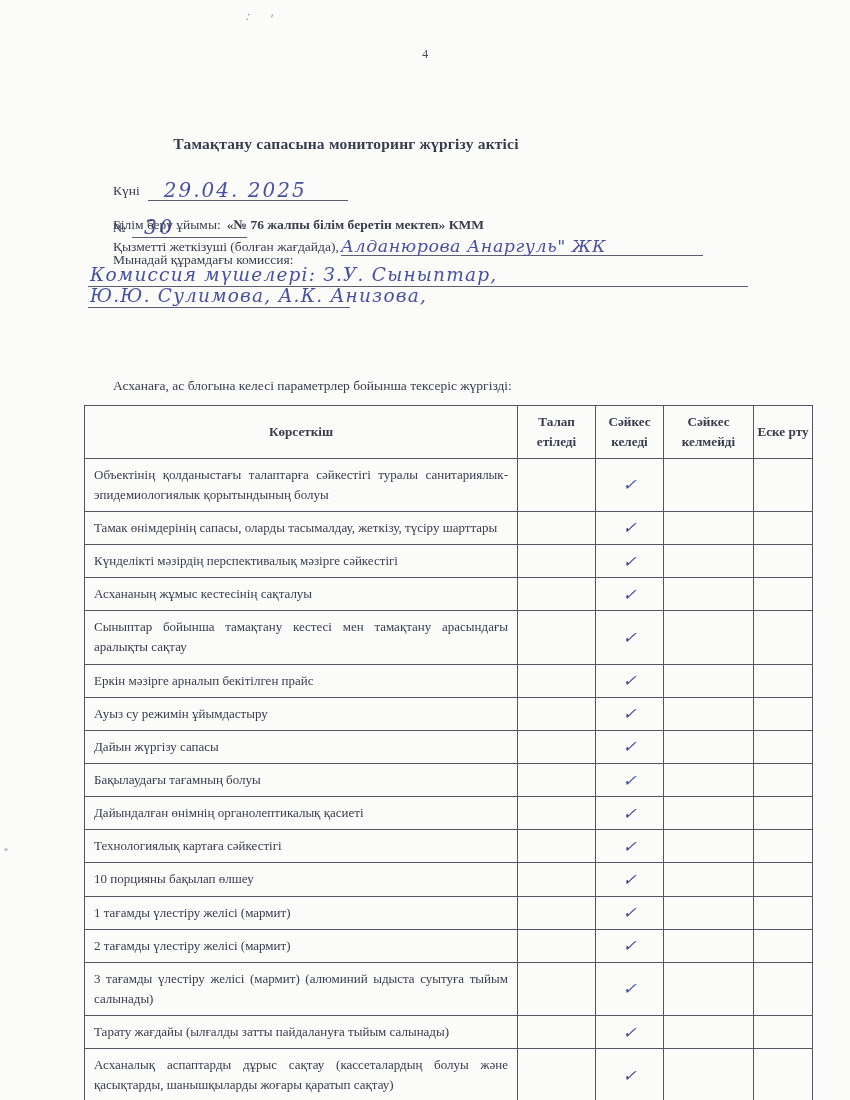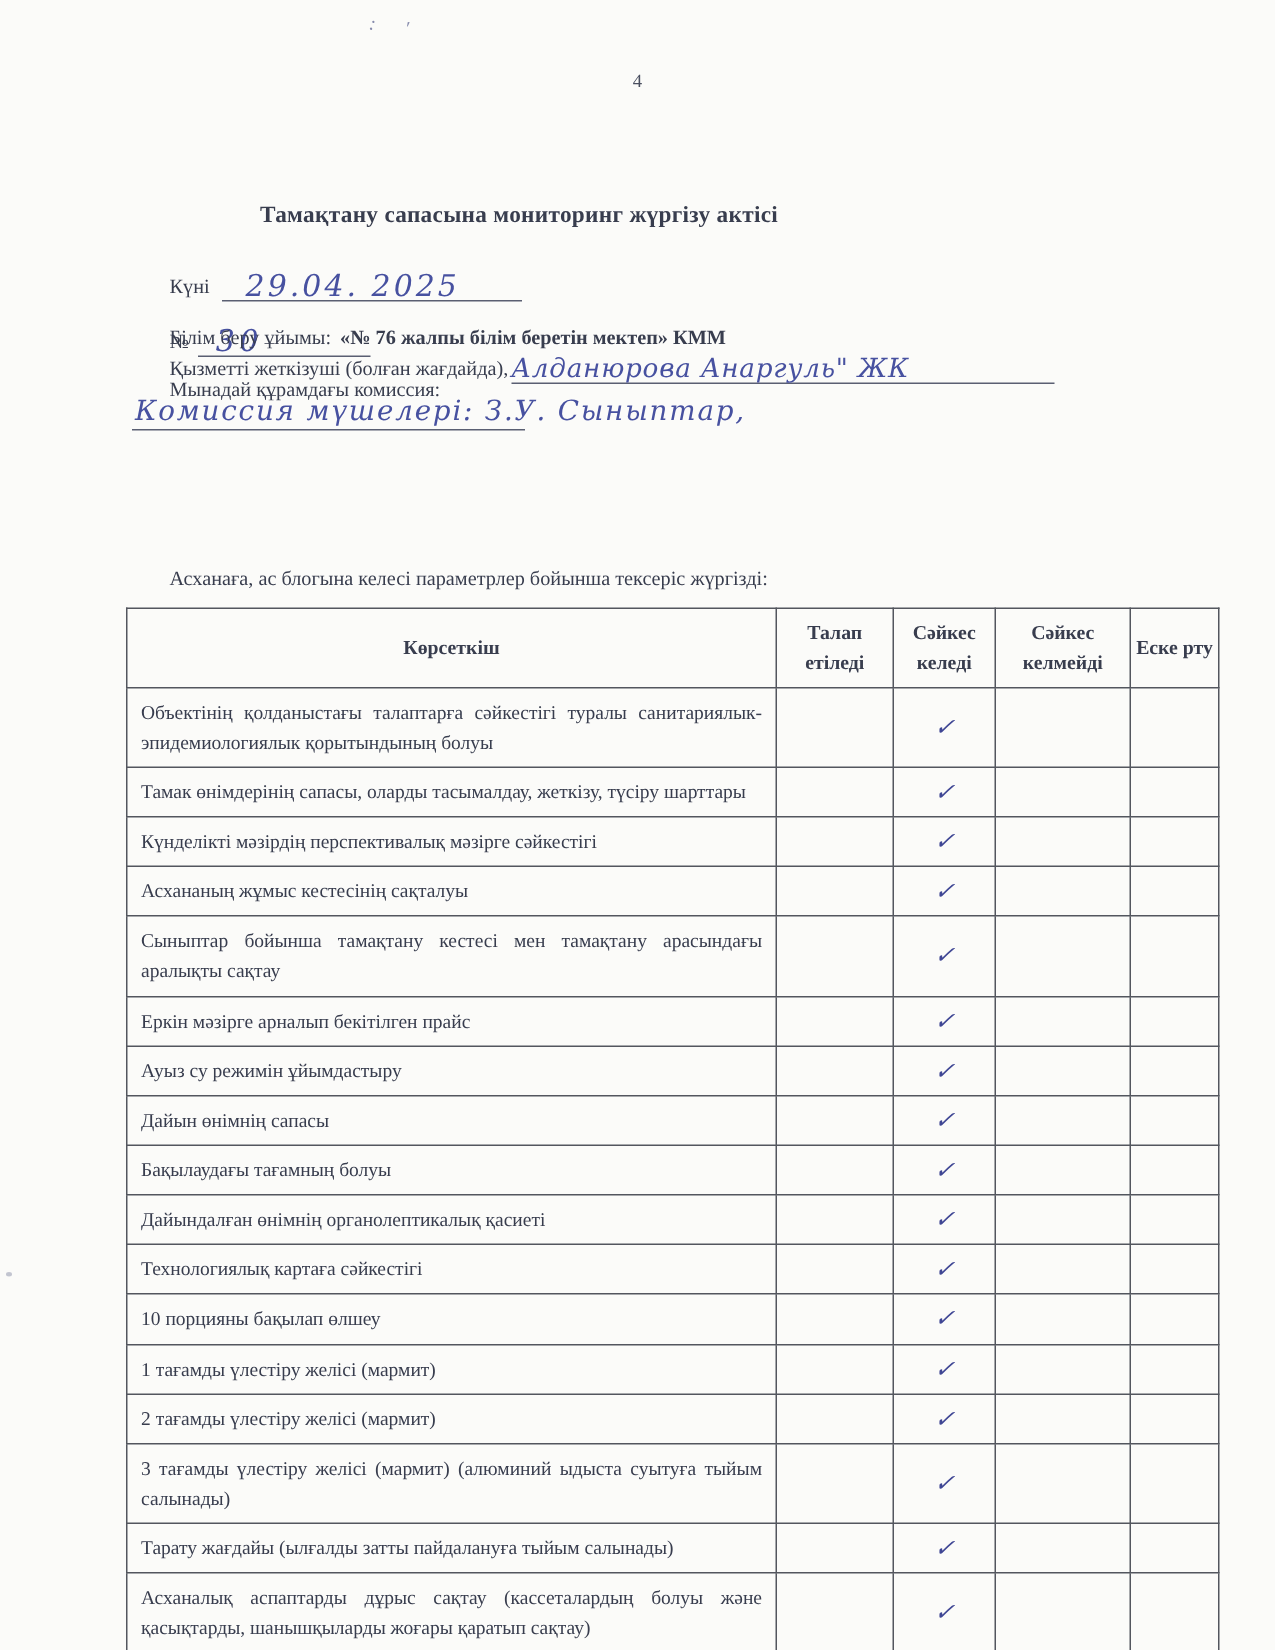--- a/index.html
+++ b/index.html
@@ -135,20 +135,21 @@
 <div class="formrow" style="top:235px;">
   <span>Қызметті жеткізуші (болған жағдайда),</span><span class="uline sup-uline"><span class="hw">Алданюрова Анаргуль" ЖК</span></span>
 </div>
 
 <div class="formrow" style="top:252px;">
   <span>Мынадай құрамдағы комиссия:</span>
 </div>
 
 <div class="commission">
     <div class="hw-line"><span class="hw">Комиссия мүшелері: З.У. Сыныптар,</span></div>
+    <div class="hw-line"><span class="hw">Ю.Ю. Сулимова, А.К. Анизова,</span></div>
   </div>
 
 <div class="intro">Асханаға, ас блогына келесі параметрлер бойынша тексеріс жүргізді:</div>
 
 <table class="monitor">
   <colgroup>
     <col style="width:433px">
       <col style="width:78px">
       <col style="width:68px">
       <col style="width:90px">
@@ -207,21 +208,21 @@
         <td class="chk"></td>
       </tr>
       <tr>
         <td class="lbl">Ауыз су режимін ұйымдастыру</td>
         <td class="chk"></td>
         <td class="chk"><span class="check">✓</span></td>
         <td class="chk"></td>
         <td class="chk"></td>
       </tr>
       <tr>
-        <td class="lbl">Дайын өнімнің сапасы</td>
+        <td class="lbl">Дайын жүргізу сапасы</td>
         <td class="chk"></td>
         <td class="chk"><span class="check">✓</span></td>
         <td class="chk"></td>
         <td class="chk"></td>
       </tr>
       <tr>
         <td class="lbl">Бақылаудағы тағамның болуы</td>
         <td class="chk"></td>
         <td class="chk"><span class="check">✓</span></td>
         <td class="chk"></td>

